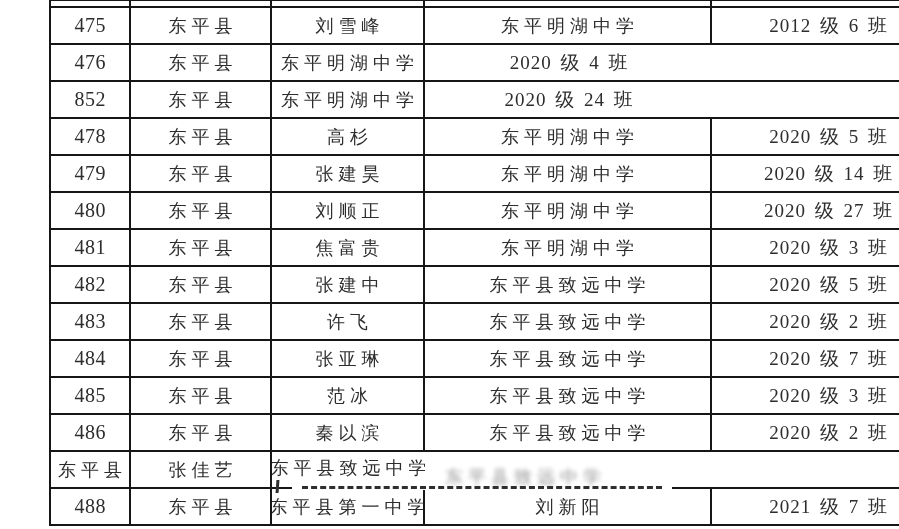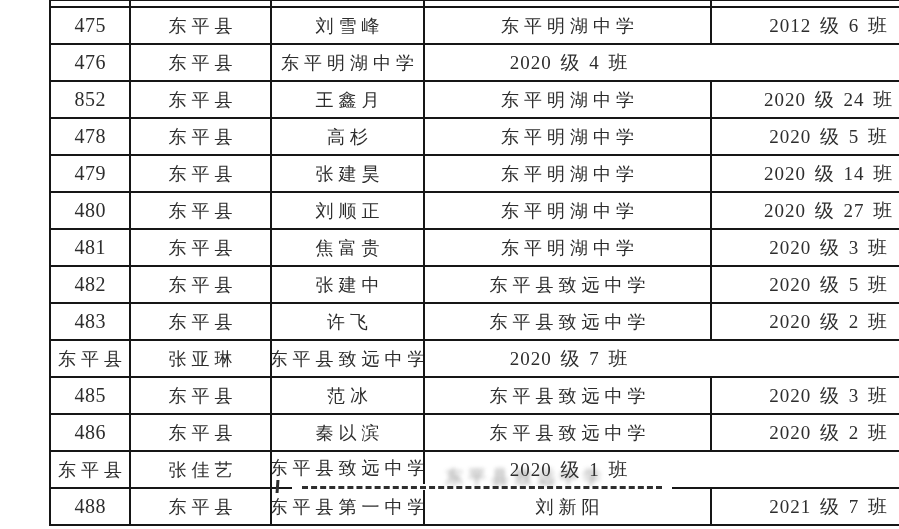--- a/index.html
+++ b/index.html
@@ -112,21 +112,20 @@
   </div>
       <div class="row">
     <div class="cell c-serial">476</div>
     <div class="cell c-county">东平县</div>
     <div class="cell c-school">东平明湖中学</div>
     <div class="cell c-class">2020 级 4 班</div>
   </div>
       <div class="row">
     <div class="cell c-serial">852</div>
     <div class="cell c-county">东平县</div>
-    <div class="cell c-name">王鑫月</div>
     <div class="cell c-school">东平明湖中学</div>
     <div class="cell c-class">2020 级 24 班</div>
   </div>
       <div class="row">
     <div class="cell c-serial">478</div>
     <div class="cell c-county">东平县</div>
     <div class="cell c-name">高杉</div>
     <div class="cell c-school">东平明湖中学</div>
     <div class="cell c-class">2020 级 5 班</div>
   </div>
@@ -159,20 +158,21 @@
     <div class="cell c-class">2020 级 5 班</div>
   </div>
       <div class="row">
     <div class="cell c-serial">483</div>
     <div class="cell c-county">东平县</div>
     <div class="cell c-name">许飞</div>
     <div class="cell c-school">东平县致远中学</div>
     <div class="cell c-class">2020 级 2 班</div>
   </div>
       <div class="row">
+    <div class="cell c-serial">484</div>
     <div class="cell c-county">东平县</div>
     <div class="cell c-name">张亚琳</div>
     <div class="cell c-school">东平县致远中学</div>
     <div class="cell c-class">2020 级 7 班</div>
   </div>
       <div class="row">
     <div class="cell c-serial">485</div>
     <div class="cell c-county">东平县</div>
     <div class="cell c-name">范冰</div>
     <div class="cell c-school">东平县致远中学</div>
@@ -182,21 +182,20 @@
     <div class="cell c-serial">486</div>
     <div class="cell c-county">东平县</div>
     <div class="cell c-name">秦以滨</div>
     <div class="cell c-school">东平县致远中学</div>
     <div class="cell c-class">2020 级 2 班</div>
   </div>
       <div class="row">
     <div class="cell c-county">东平县</div>
     <div class="cell c-name">张佳艺</div>
     <div class="cell c-school">东平县致远中学</div>
-    <div class="cell c-class">2020 级 1 班</div>
   </div>
       <div class="row">
     <div class="cell c-serial">488</div>
     <div class="cell c-county">东平县</div>
     <div class="cell c-school">东平县第一中学</div>
     <div class="cell c-name">刘新阳</div>
     <div class="cell c-class">2021 级 7 班</div>
   </div>
     </div>
 

